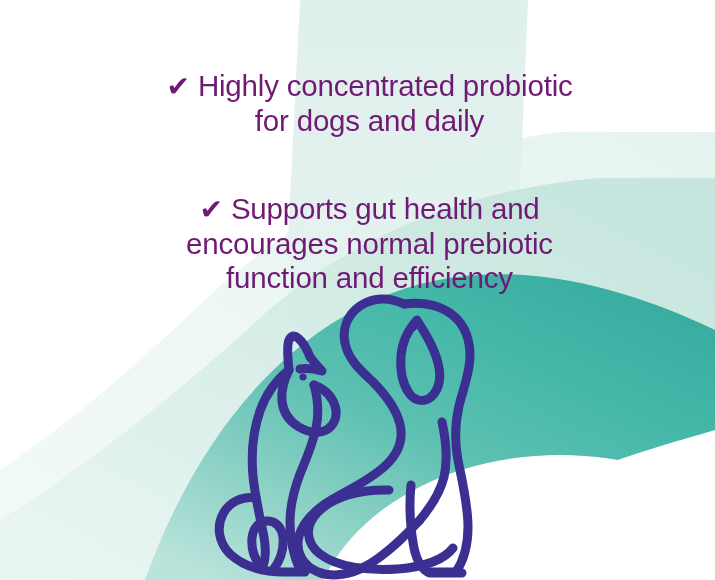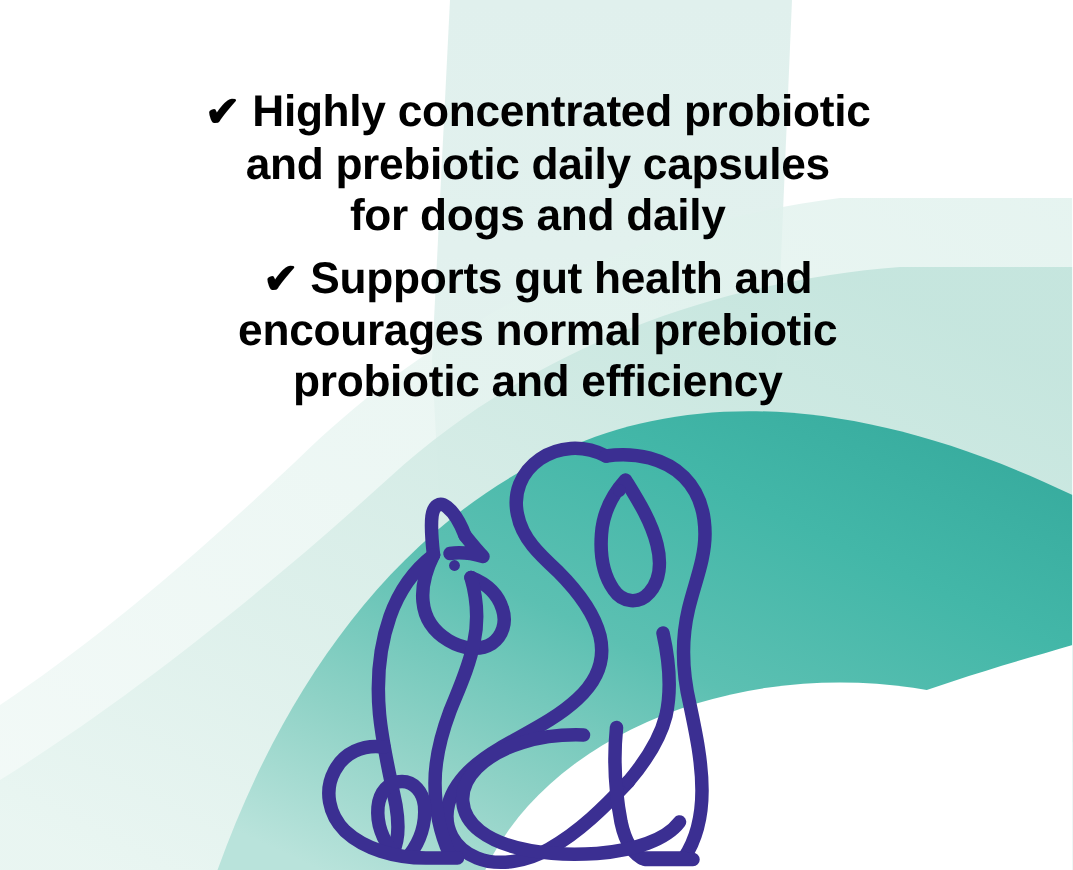--- a/index.html
+++ b/index.html
@@ -34,38 +34,38 @@
   }
   .copy-block {
     position: absolute;
     left: 0;
     top: 0;
     width: 715px;
     text-align: center;
     z-index: 5;
   }
   .bullet {
-    color: #000000;
-    font-weight: bold;
+    color: #701a75;
+    font-weight: normal;
     line-height: 1.17;
     letter-spacing: -0.2px;
-    margin: 1px;
+    margin: 12px;
     padding: 0;
   }
   .bullet-1 {
     position: absolute;
     left: 60px;
     top: 57px;
     width: 595px;
     font-size: 29.5px;
   }
   .bullet-2 {
     position: absolute;
     left: 60px;
-    top: 168px;
+    top: 180px;
     width: 595px;
     font-size: 29.5px;
   }
   .tick {
     font-size: 28px;
     letter-spacing: 0;
   }
   .line { display: block; }
 </style>
 </head>
@@ -207,24 +207,23 @@
                L 305,572"></path>
 
       <circle cx="303" cy="377" r="3.6" fill="#3B2F92" stroke="none"></circle>
     </g>
   </svg>
 
   <div class="copy-block">
 
     <div class="bullet bullet-1">
       <span class="line"><span class="tick">✔</span> <span>Highly concentrated probiotic</span></span>
-      <span class="line">and prebiotic daily capsules</span>
       <span class="line">for dogs and daily</span>
     </div>
 
     <div class="bullet bullet-2">
       <span class="line"><span class="tick">✔</span> <span>Supports gut health and</span></span>
       <span class="line">encourages normal prebiotic</span>
-      <span class="line">probiotic and efficiency</span>
+      <span class="line">function and efficiency</span>
     </div>
 
   </div>
 </div>
 
 </body></html>

